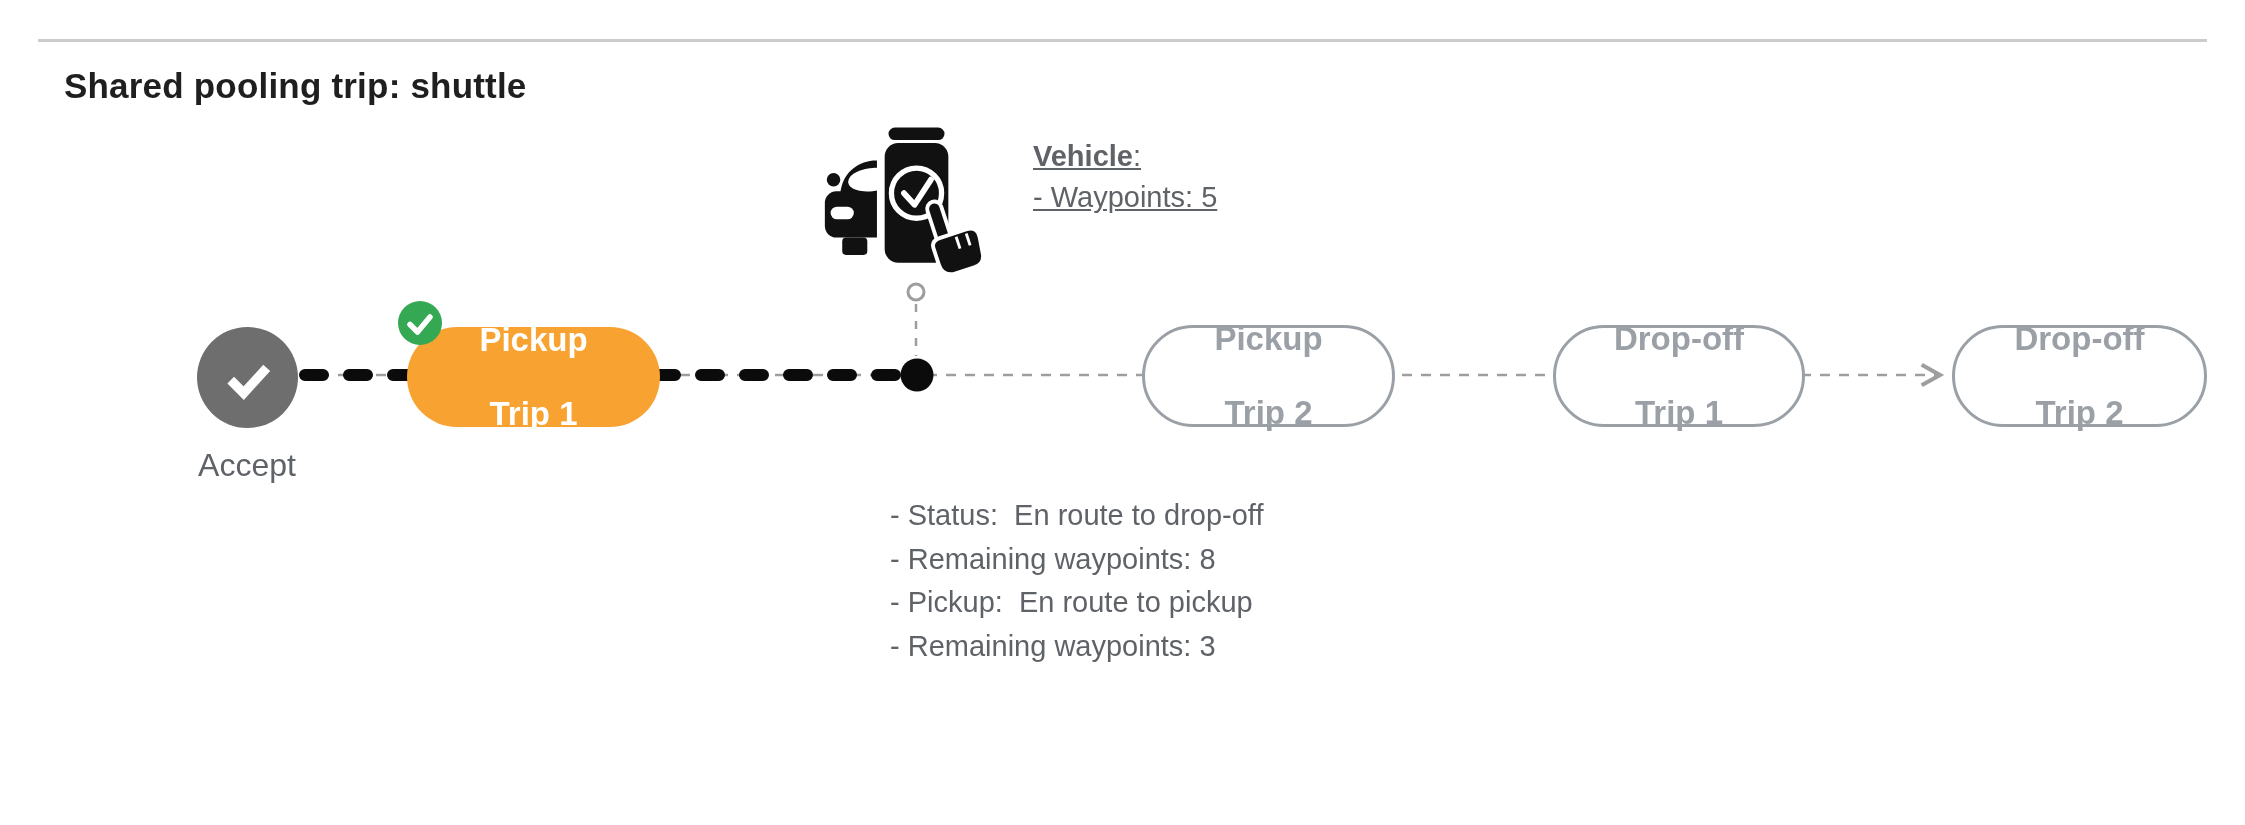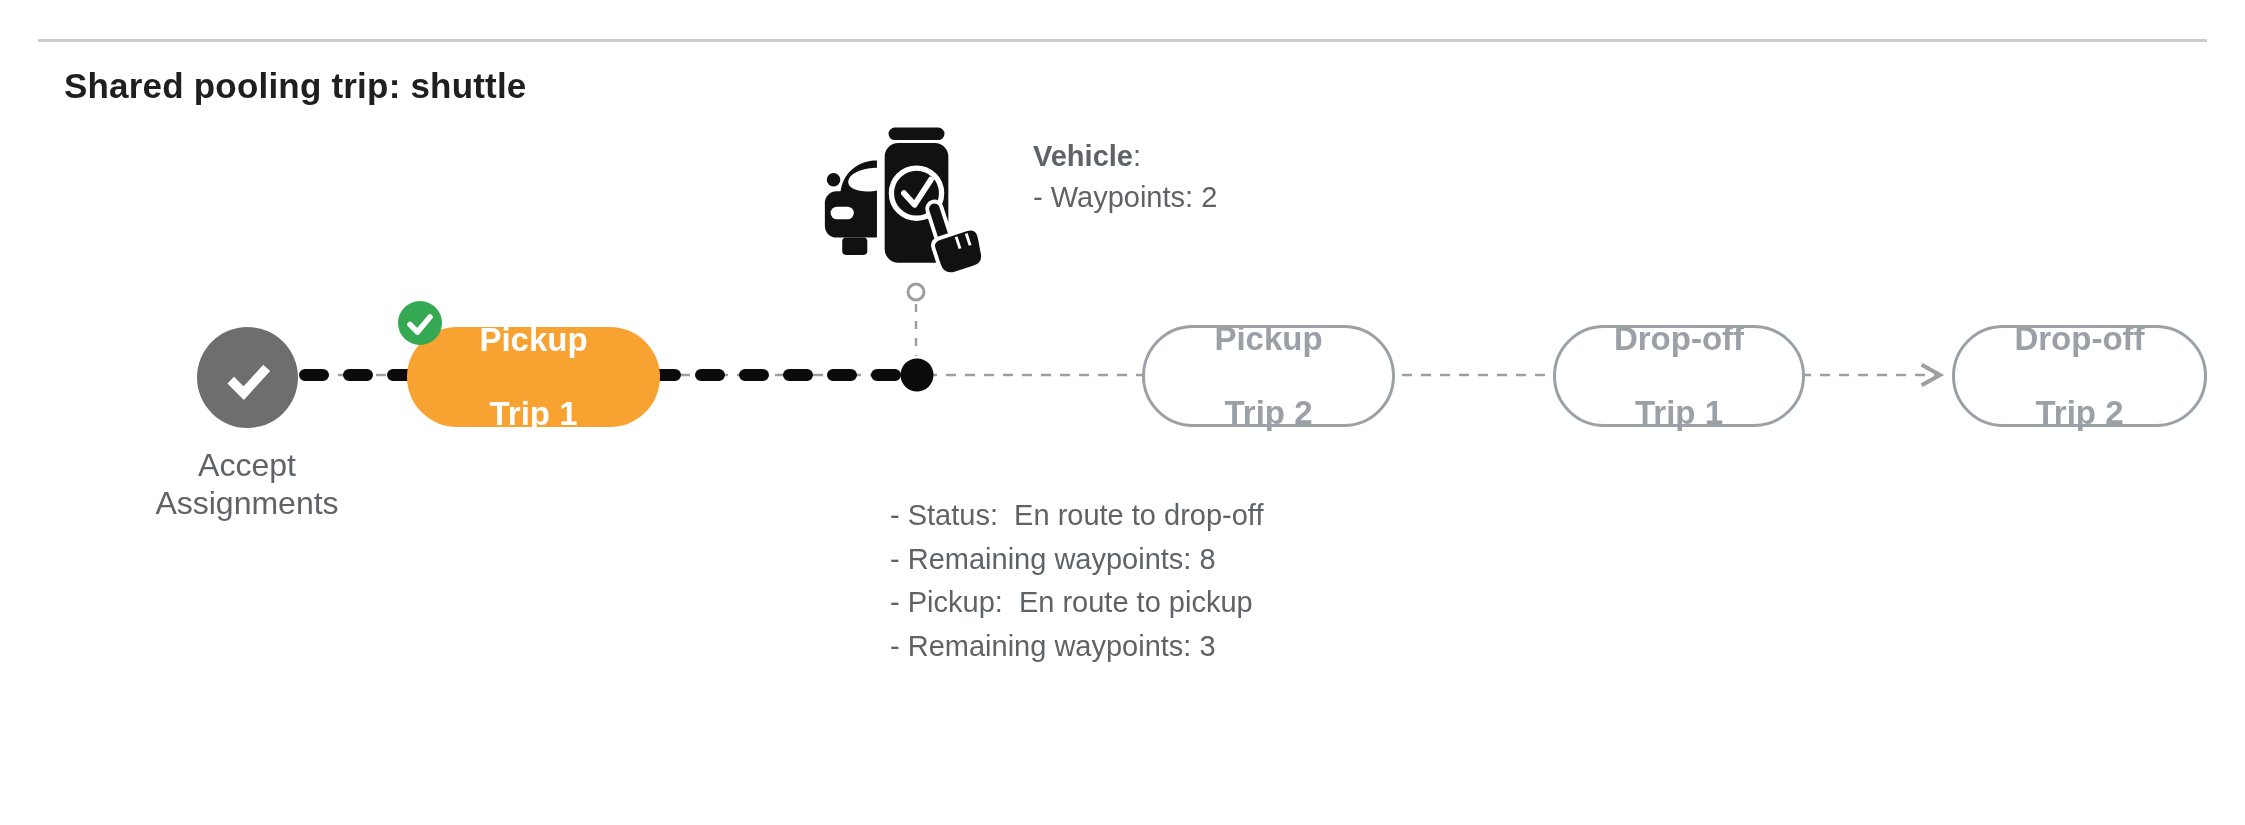--- a/index.html
+++ b/index.html
@@ -132,20 +132,21 @@
     color: #5F6368;
     font-size: 29px;
     z-index: 2;
   }
   .info-block .info-line { white-space: pre-wrap; }
   .info-block b { font-weight: 700; }
   .vehicle-info {
     left: 1033px;
     top: 136px;
     line-height: 41px;
+    text-decoration: underline;
   }
   .trips-info {
     left: 890px;
     top: 494px;
     line-height: 43.5px;
   }
 </style>
 </head>
 <body>
 
@@ -172,21 +173,20 @@
     <circle cx="917" cy="375" r="16.5" fill="#0b0b0b"></circle>
   </svg>
 
   <div class="node-circle">
     <svg viewBox="0 0 100 100">
       <polyline points="26,53 44,71 76,36" fill="none" stroke="#ffffff" stroke-width="13"></polyline>
     </svg>
   </div>
   <div class="node-label">
     <div>Accept</div>
-    <div>Assignments</div>
   </div>
 
   <div class="pill current">
     <div class="badge">
       <svg viewBox="0 0 44 44">
         <polyline points="12,23.5 19.5,31 32,16" fill="none" stroke="#ffffff" stroke-width="5.5" stroke-linecap="round" stroke-linejoin="round"></polyline>
       </svg>
     </div>
     <div>Pickup</div>
     <div>Trip 1</div>
@@ -222,21 +222,21 @@
     <g transform="rotate(-18 130 120)">
       <rect x="118" y="86" width="15" height="50" rx="7.5" fill="#111111" stroke="#ffffff" stroke-width="4"></rect>
       <path d="M112,132 q0,-8 10,-8 h28 q12,0 11,12 l-2,16 q-1,12 -13,12 h-20 q-14,0 -14,-14 Z" fill="#111111" stroke="#ffffff" stroke-width="4"></path>
       <line x1="138" y1="128" x2="138" y2="141" stroke="#ffffff" stroke-width="3"></line>
       <line x1="149" y1="128" x2="149" y2="141" stroke="#ffffff" stroke-width="3"></line>
     </g>
   </svg>
 
   <div class="info-block vehicle-info">
     <div class="info-line"><b>Vehicle</b><span>:</span></div>
-    <div class="info-line">- Waypoints: 2</div>
+    <div class="info-line">- Waypoints: 5</div>
   </div>
 
   <div class="info-block trips-info">
     <div class="info-line">- Status:  En route to drop-off</div>
     <div class="info-line">- Remaining waypoints: 8</div>
     <div class="info-line">- Pickup:  En route to pickup</div>
     <div class="info-line">- Remaining waypoints: 3</div>
   </div>
 
 </div>

